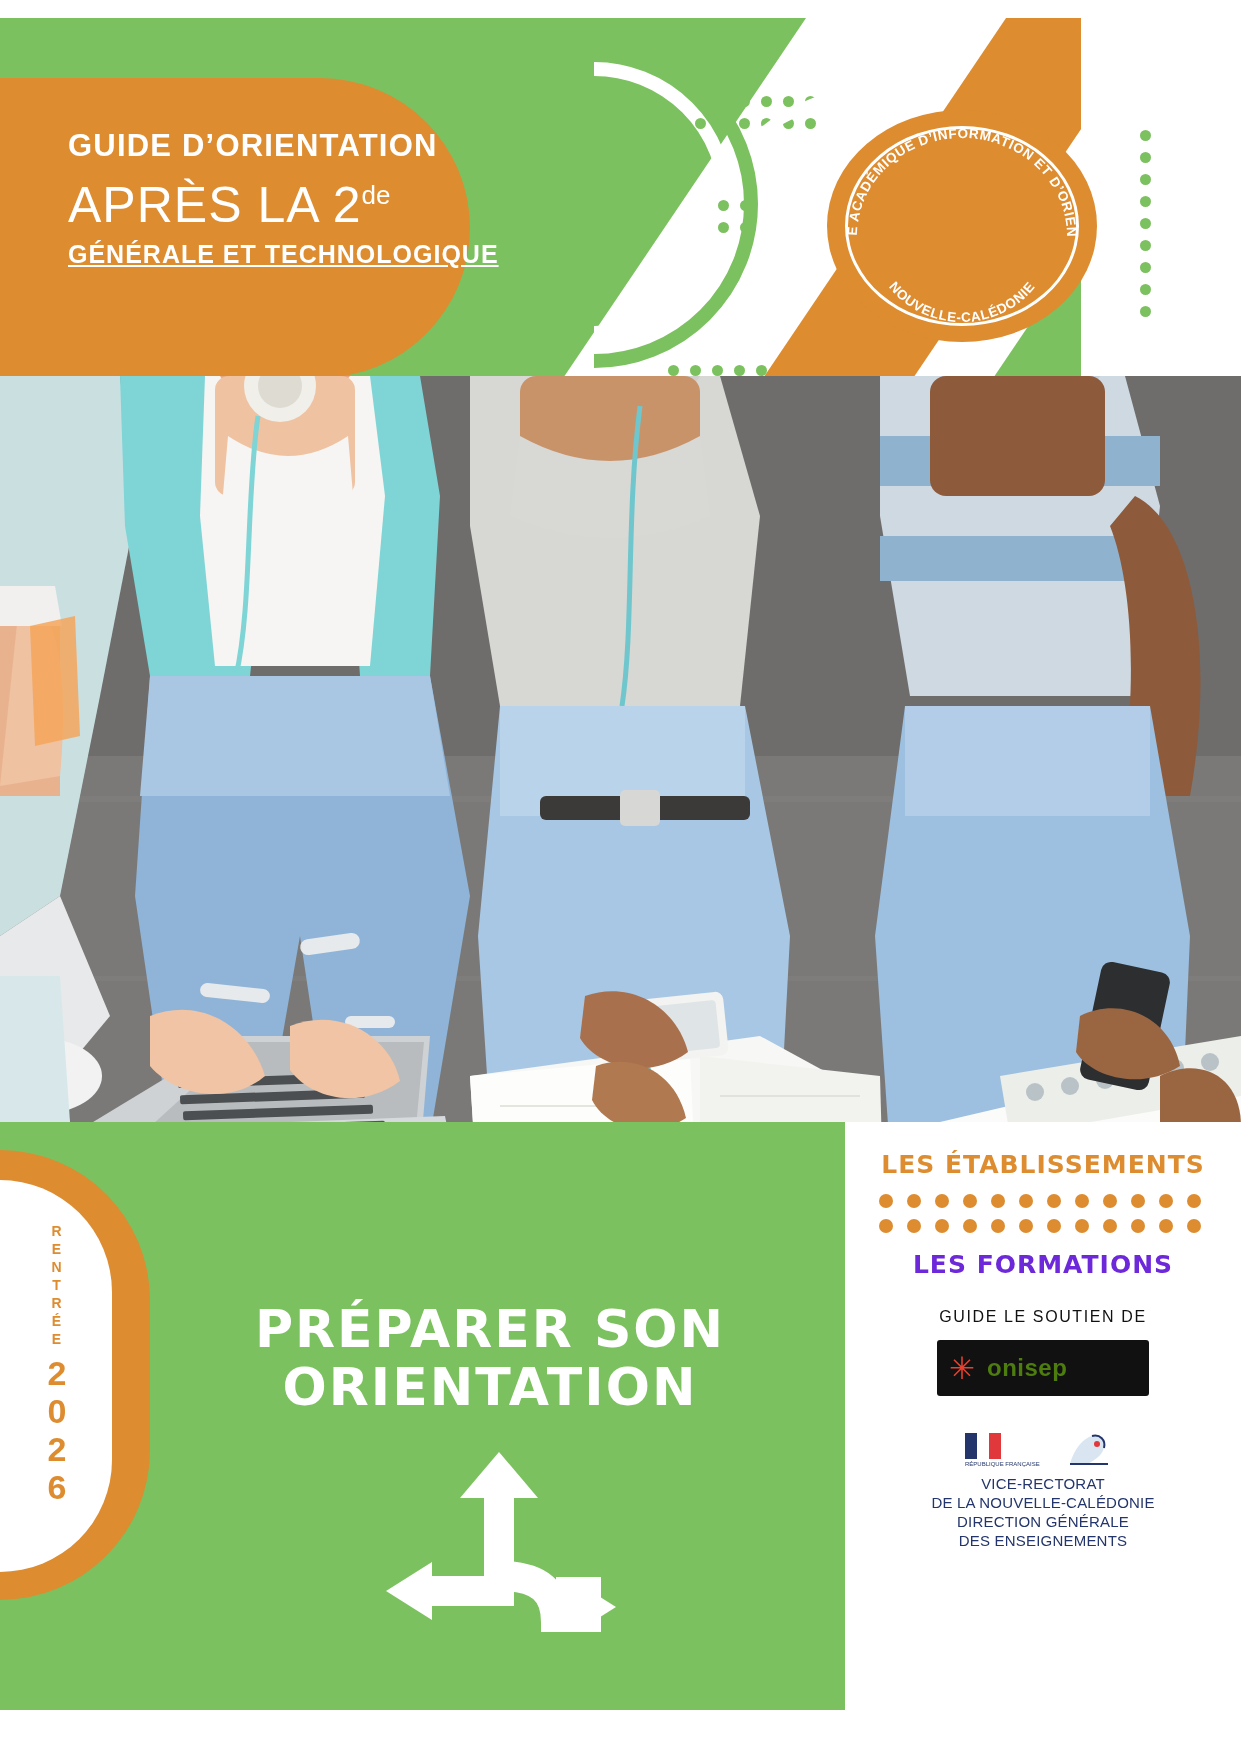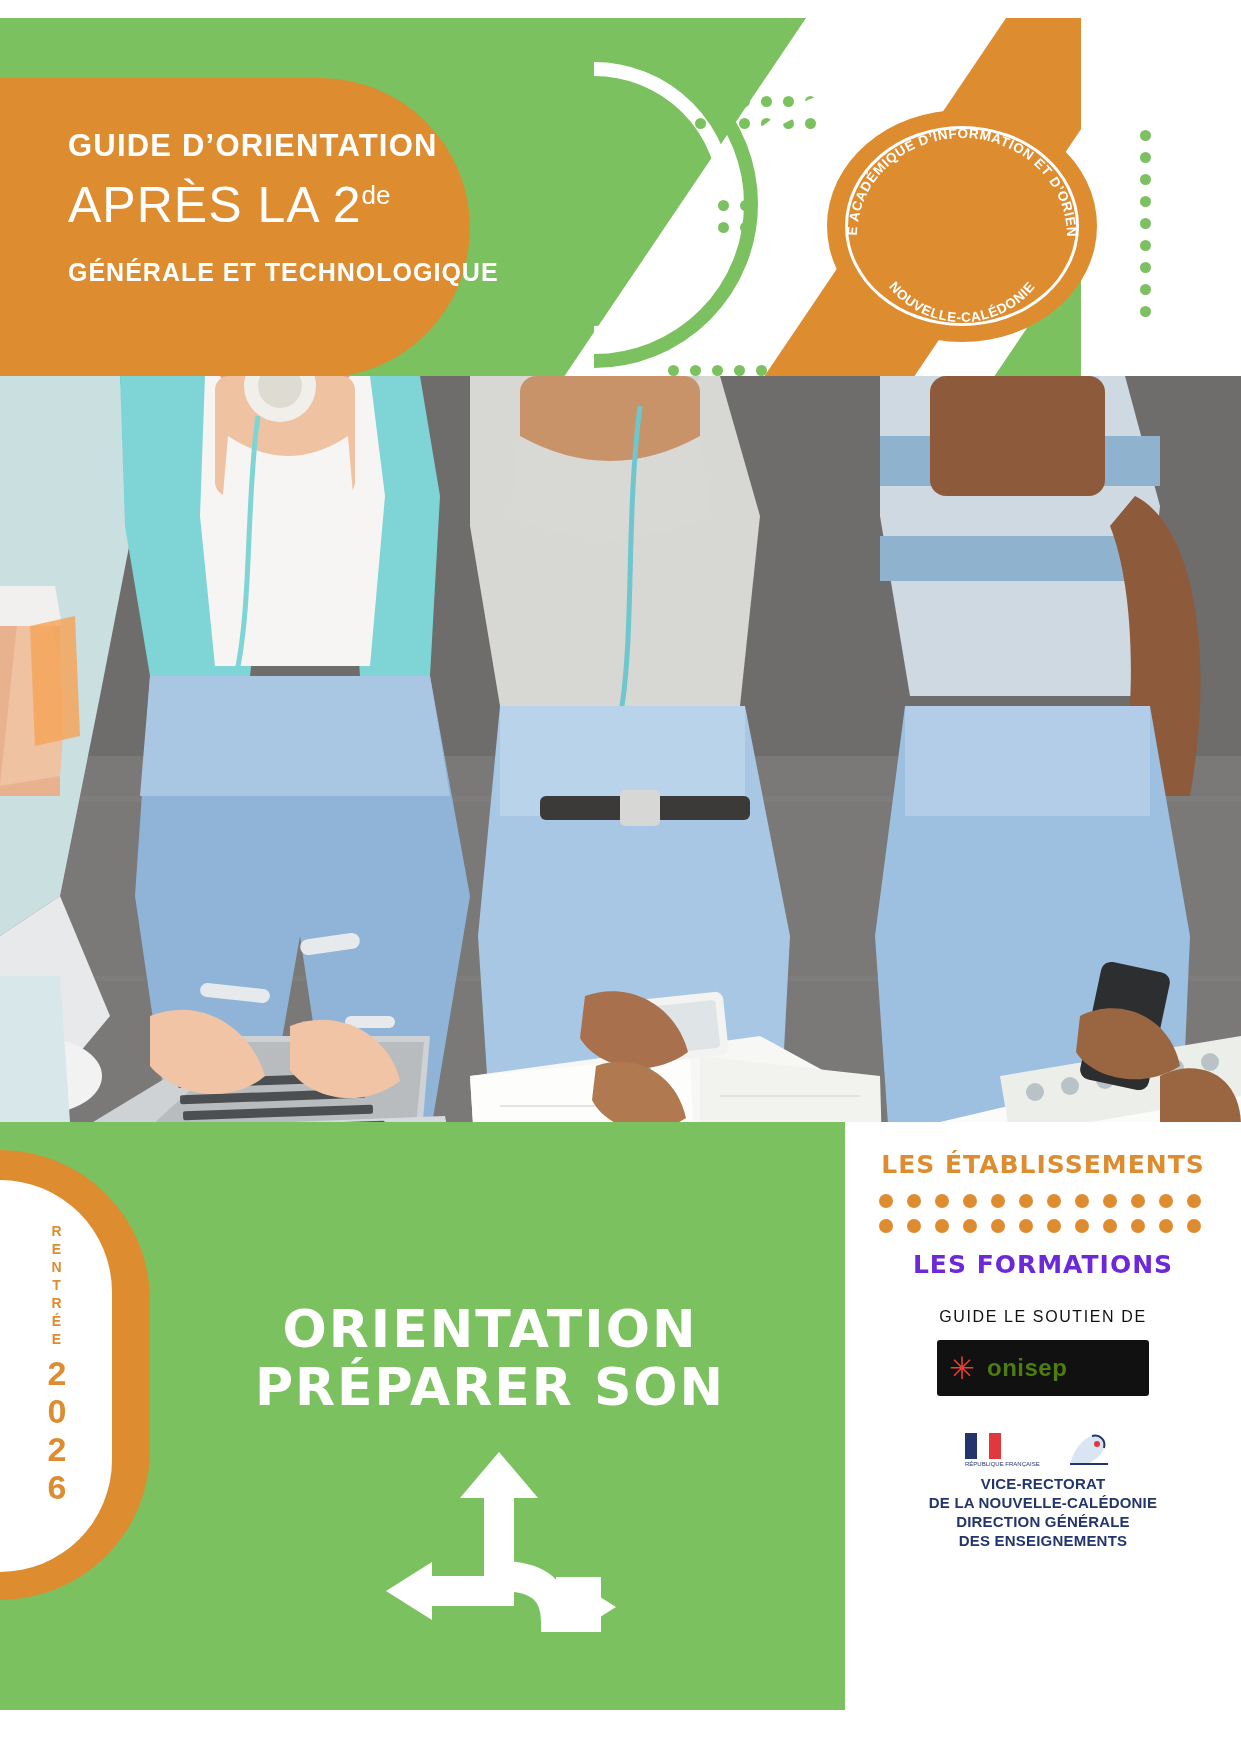--- a/index.html
+++ b/index.html
@@ -11,21 +11,21 @@
   .top-white-wedge{position:absolute;left:690px;top:-120px;width:430px;height:620px;background:#fff;transform:skewX(-34deg);}
   .top-orange-wedge{position:absolute;left:890px;top:-130px;width:150px;height:640px;background:#dd8c30;transform:skewX(-34deg);}
   .top-white-right{position:absolute;right:0;top:0;width:160px;height:410px;background:#fff;}
   .top-white-left-strip{position:absolute;left:0;top:0;width:1241px;height:18px;background:#fff;}
   .top-orange-panel{position:absolute;left:0;top:78px;width:470px;height:300px;background:#dd8c30;border-top-right-radius:150px;border-bottom-right-radius:150px;}
   .title-block{position:absolute;left:68px;top:128px;width:560px;color:#fff;}
   .t1{font-size:31px;font-weight:bold;letter-spacing:1.2px;line-height:1.15;}
   .t2{font-size:25px;font-weight:bold;letter-spacing:1.2px;margin-top:4px;}
   .t3{font-size:50px;font-weight:normal;letter-spacing:1px;margin-top:16px;line-height:1;}
   .t3 sup{font-size:26px;vertical-align:super;letter-spacing:0;}
-  .t4{font-size:25px;font-weight:bold;letter-spacing:1px;margin-top:28px;}
+  .t4{font-size:25px;font-weight:bold;letter-spacing:1px;margin-top:10px;text-decoration:underline;}
 
   .arc{position:absolute;left:455px;top:62px;width:250px;height:250px;border:14px solid #fff;border-radius:50%;clip-path:inset(0 0 0 50%);}
   .arc2{position:absolute;left:430px;top:40px;width:300px;height:300px;border:14px solid #7cc15f;border-radius:50%;clip-path:inset(0 0 0 50%);}
 
   .dots{position:absolute;display:grid;}
   .dot{width:11px;height:11px;border-radius:50%;background:#7cc15f;}
   .dots-a{left:695px;top:96px;grid-template-columns:repeat(6,22px);grid-template-rows:repeat(2,22px);}
   .dots-b{left:718px;top:200px;grid-template-columns:repeat(2,22px);grid-template-rows:repeat(2,22px);}
   .dots-c{left:668px;top:365px;grid-template-columns:repeat(5,22px);grid-template-rows:repeat(2,22px);}
   .dots-d{left:1140px;top:130px;grid-template-columns:repeat(1,22px);grid-template-rows:repeat(9,22px);}
@@ -65,21 +65,21 @@
   .onisep-mark{width:50px;text-align:center;color:#e8412f;font-size:31px;line-height:1;}
   .onisep-word{color:#4d7c0f;font-size:24px;font-weight:bold;letter-spacing:0.5px;}
 
   .vr-logos{position:absolute;left:120px;top:300px;width:160px;height:46px;display:flex;align-items:flex-end;gap:26px;}
   .fr-flag{width:36px;height:26px;display:flex;}
   .fr-flag i{display:block;width:12px;height:26px;}
   .fr-b{background:#23356b;} .fr-w{background:#fff;} .fr-r{background:#e1383c;}
   .fr-cap{font-size:6px;color:#23356b;text-align:center;line-height:1.1;margin-top:2px;}
   .marianne{width:46px;height:38px;}
 
-  .vr-text{position:absolute;left:0;top:352px;width:396px;text-align:center;color:#23356b;font-weight:bold;font-size:15px;line-height:19px;letter-spacing:0.2px;}
+  .vr-text{position:absolute;left:0;top:352px;width:396px;text-align:center;color:#23356b;font-weight:normal;font-size:15px;line-height:19px;letter-spacing:0.2px;}
 </style>
 </head>
 <body>
 
 <div class="top">
   <div class="top-green"></div>
   <div class="top-white-wedge"></div>
   <div class="top-orange-wedge"></div>
   <div class="top-white-right"></div>
   <div class="top-white-left-strip"></div>
@@ -302,22 +302,22 @@
 <div class="bottom">
   <div class="bottom-green">
     <div class="rentree-orange"></div>
     <div class="rentree-white"></div>
     <div class="rentree-text">
       <div class="r-lbl">R<br>E<br>N<br>T<br>R<br>É<br>E</div>
       <div class="r-year">2<br>0<br>2<br>6</div>
     </div>
 
     <div class="preparer">
+      <div>PRÉPARER SON</div>
       <div>ORIENTATION</div>
-      <div>PRÉPARER SON</div>
     </div>
 
     <svg class="arrows" viewBox="0 0 240 180">
       <g fill="#fff">
         <rect x="104" y="34" width="30" height="120"></rect>
         <path d="M119 0 L158 46 L80 46 Z"></path>
         <rect x="40" y="124" width="80" height="30"></rect>
         <path d="M6 139 L52 110 L52 168 Z"></path>
         <path d="M120 124 C 160 124, 176 140, 176 170 L 206 170 L 206 140 L 176 140" fill="none" stroke="#fff" stroke-width="30"></path>
         <path d="M236 155 L190 126 L190 184 Z"></path>

